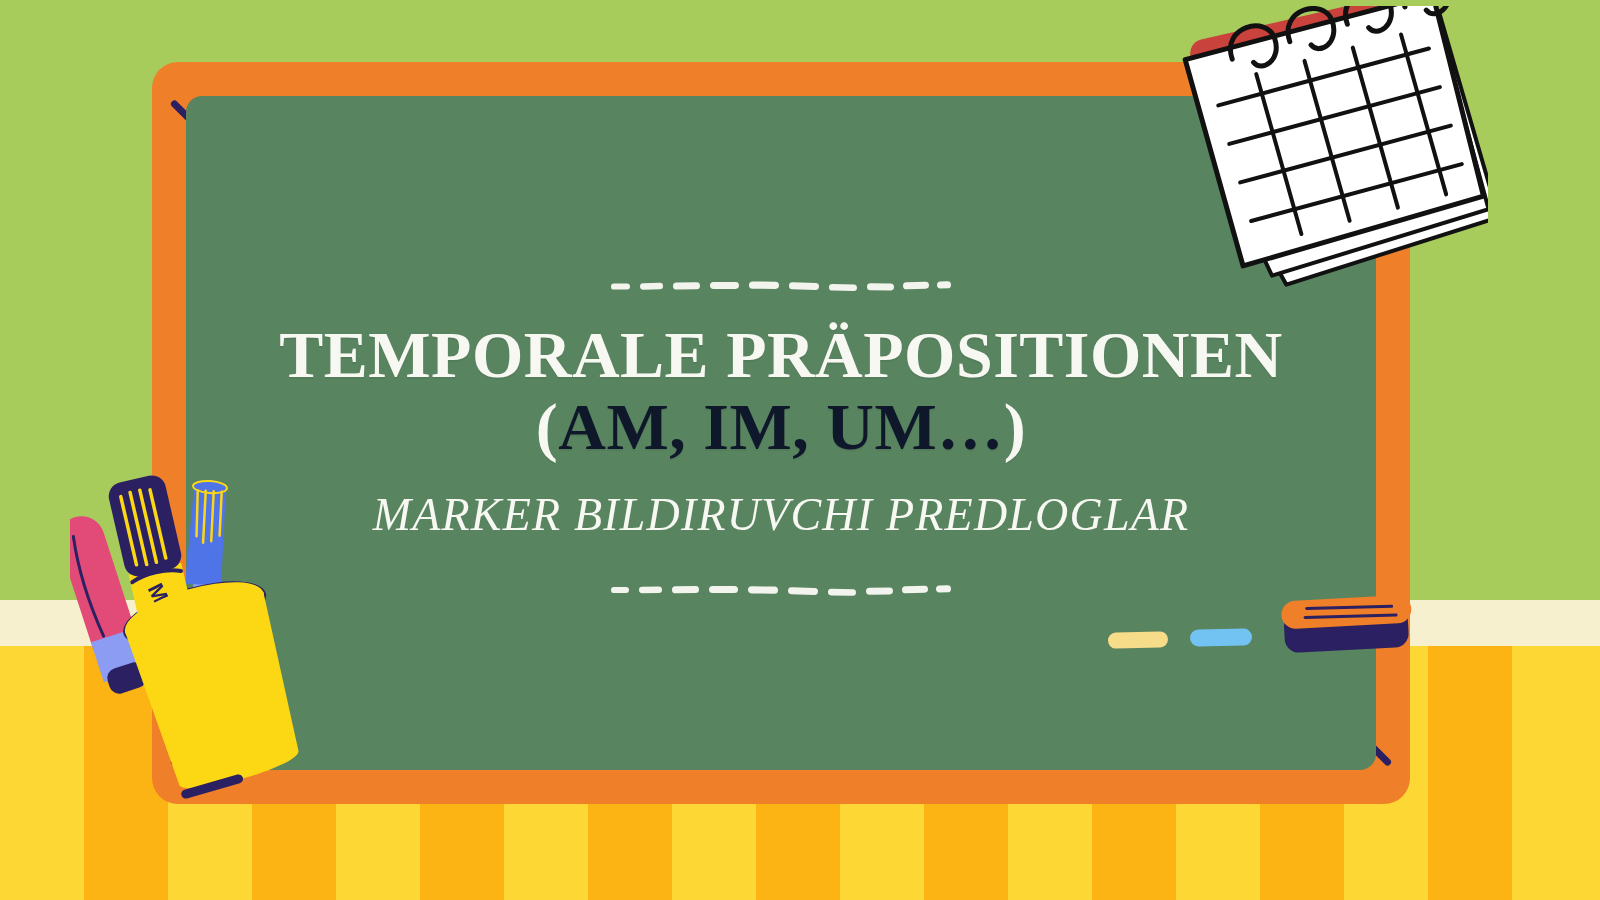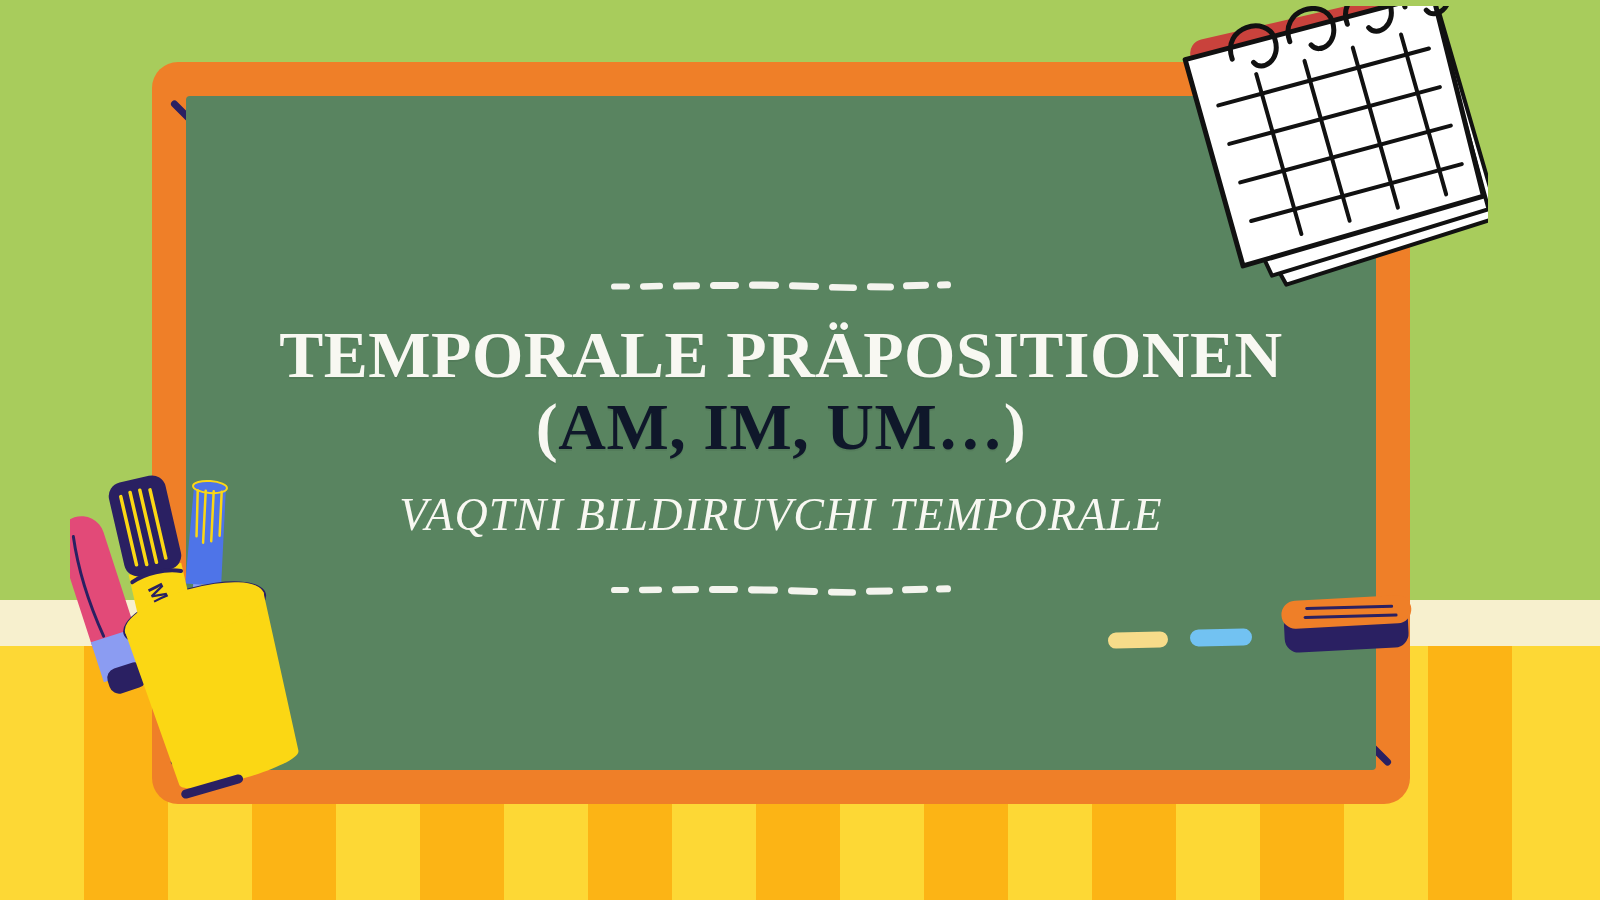--- a/index.html
+++ b/index.html
@@ -43,21 +43,21 @@
     left:152px; top:62px;
     width:1258px; height:742px;
     background:#EF7F28;
     border-radius:26px;
   }
   .board-face {
     position:absolute;
     left:34px; top:34px;
     width:1190px; height:674px;
     background:#598460;
-    border-radius:4px;
+    border-radius:16px;
   }
   .corner-tick {
     position:absolute;
     width:52px; height:7px;
     background:#2A2062;
     border-radius:4px;
   }
   .ct-tl { left:20px;  top:36px;  transform:rotate(45deg);  transform-origin:left center; }
   .ct-tr { right:20px; top:36px;  transform:rotate(-45deg); transform-origin:right center; }
   .ct-bl { left:20px;  bottom:36px; transform:rotate(-45deg); transform-origin:left center; }
@@ -198,21 +198,21 @@
           </svg>
         </span>
 
         <div class="title">
           <div>TEMPORALE PRÄPOSITIONEN</div>
           <div>
             <span>(</span><span class="accent">AM, IM, UM…</span><span>)</span>
           </div>
         </div>
 
-        <div class="subtitle">VAQTNI BILDIRUVCHI TEMPORALE</div>
+        <div class="subtitle">MARKER BILDIRUVCHI PREDLOGLAR</div>
 
         <span class="dash-row dash-bottom-wrap">
           <svg width="340" height="16" viewBox="0 0 340 16">
             <g fill="#F4F4EE">
               <rect x="0" y="6.0" width="18" height="6" rx="3" transform="rotate(-1 9 9)"></rect>
               <rect x="28" y="5.6" width="23" height="6.5" rx="3.2" transform="rotate(-1 39 9)"></rect>
               <rect x="61" y="5.2" width="27" height="7" rx="3.5" transform="rotate(-1 74 9)"></rect>
               <rect x="98" y="5.0" width="29" height="7" rx="3.5" transform="rotate(0 112 9)"></rect>
               <rect x="137" y="5.4" width="30" height="7.2" rx="3.6" transform="rotate(1 152 9)"></rect>
               <rect x="177" y="6.6" width="30" height="7" rx="3.5" transform="rotate(2 192 10)"></rect>

